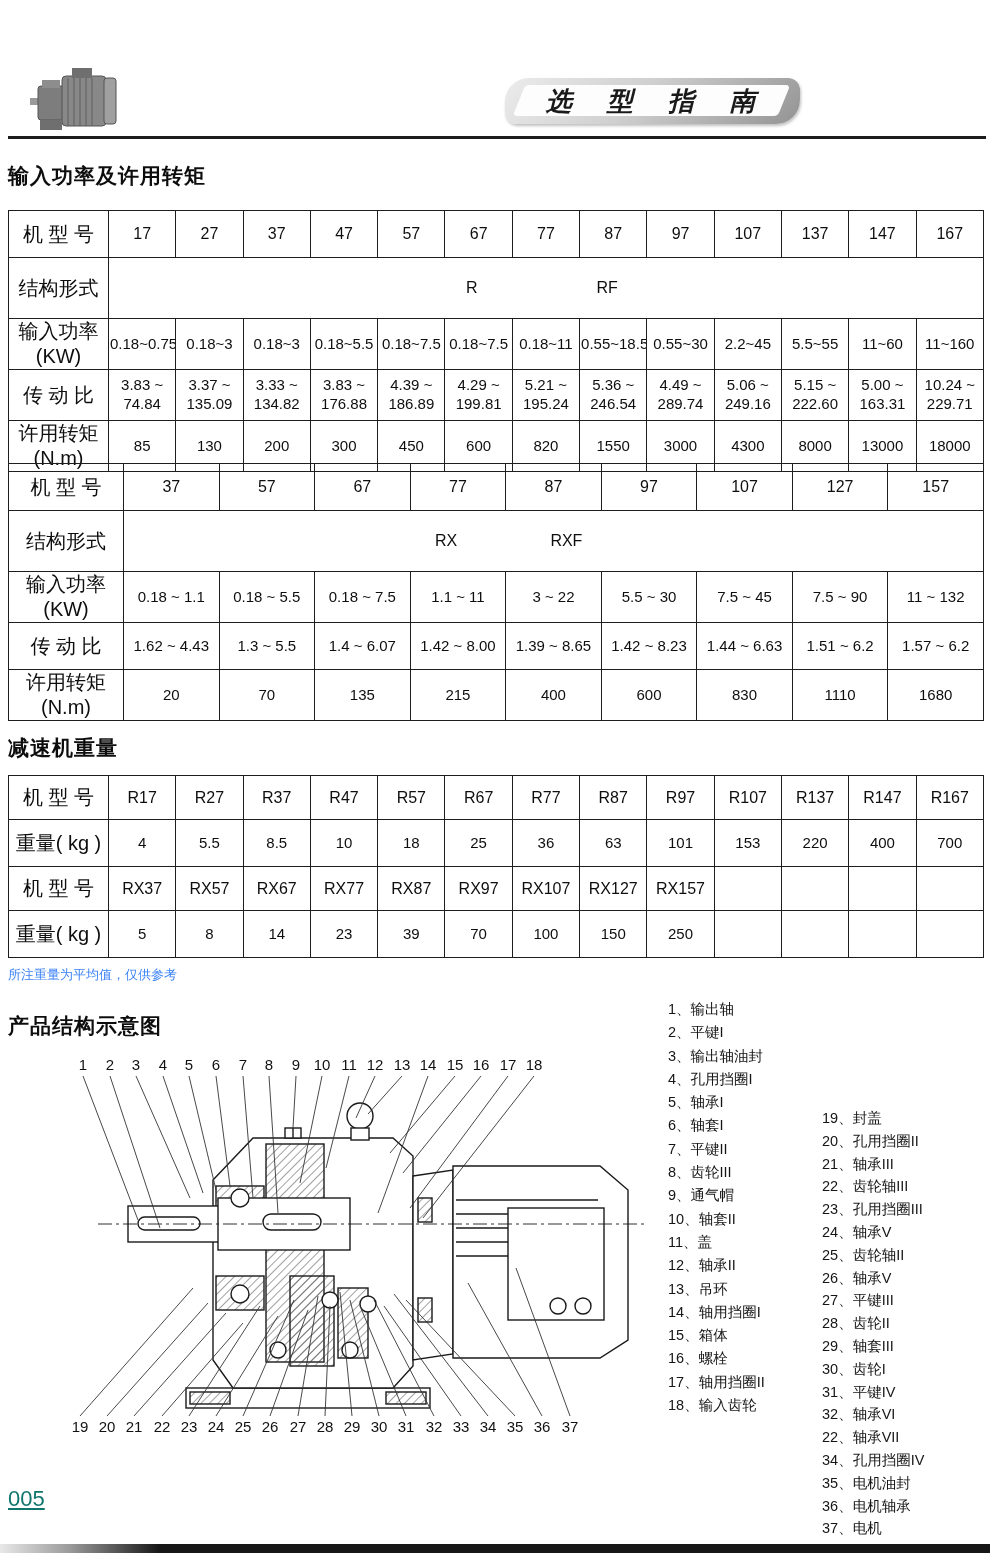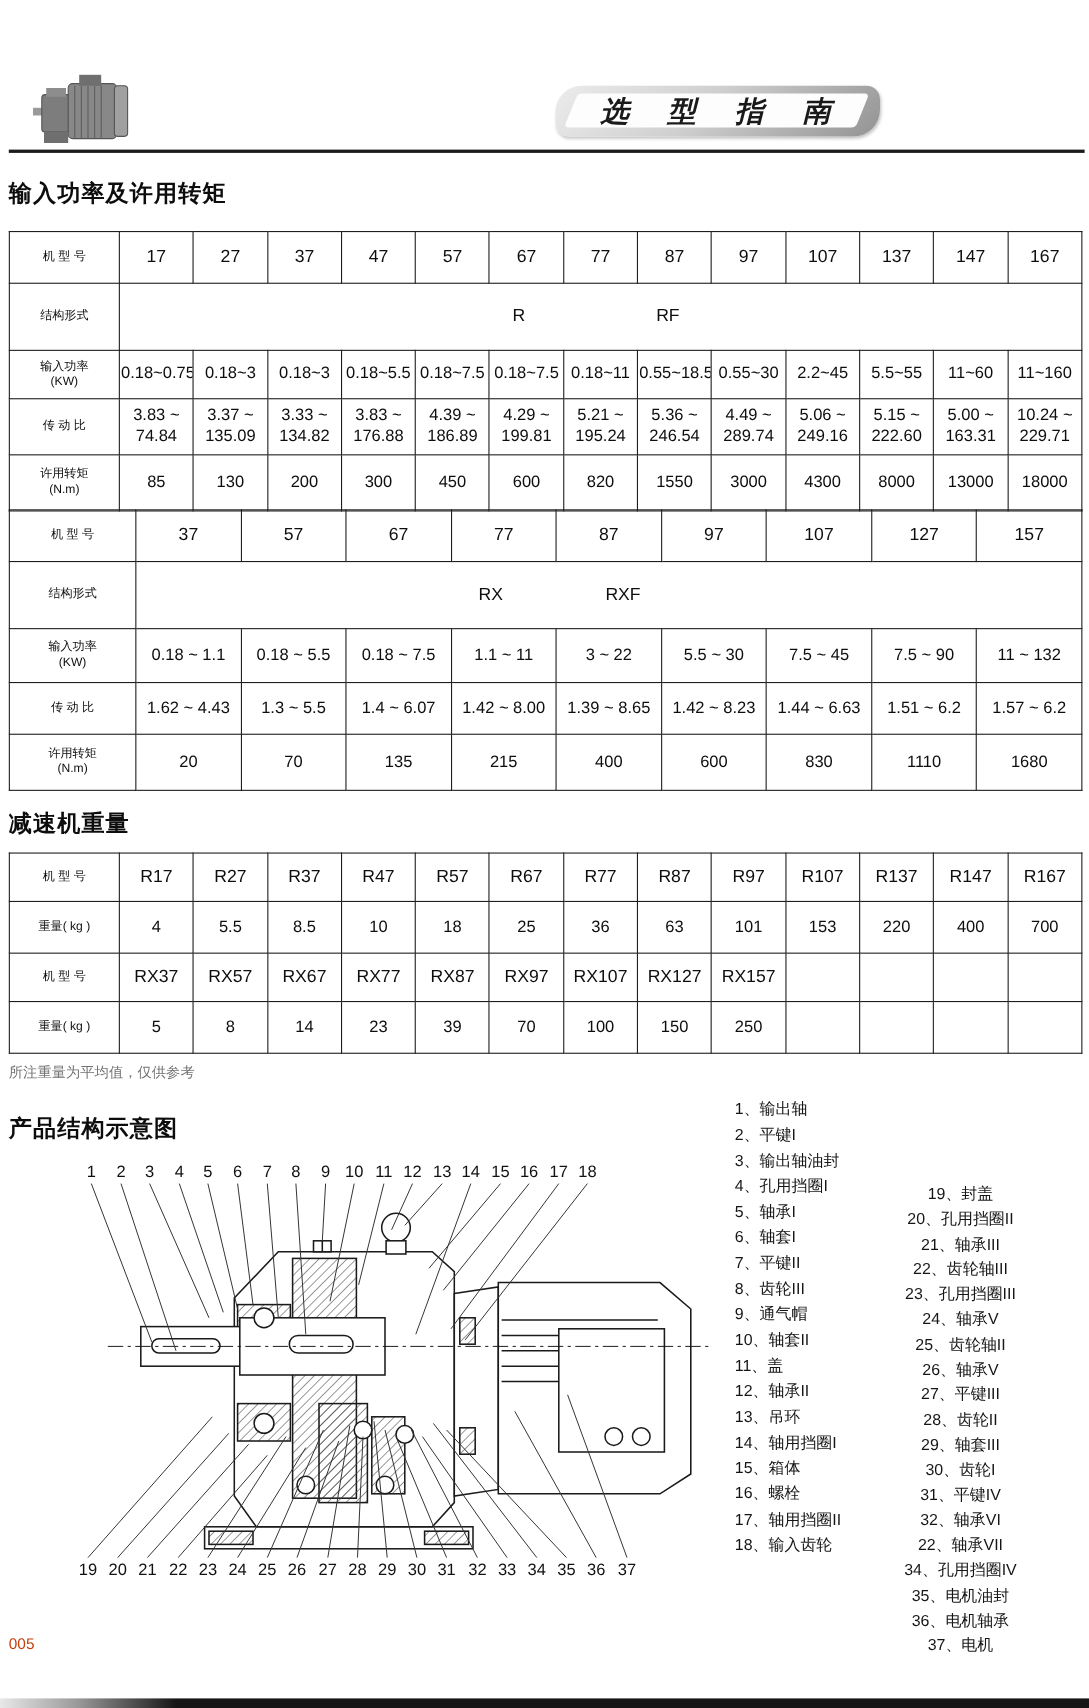--- a/index.html
+++ b/index.html
@@ -19,33 +19,33 @@
   .sec-title{position:absolute;left:8px;font-size:21px;font-weight:bold;color:#0d0d0d;letter-spacing:1px;}
   #t-sec1{top:162px;} #t-sec2{top:734px;} #t-sec3{top:1012px;}
   
   table.data{position:absolute;left:8px;border-collapse:collapse;table-layout:fixed;width:976px;
              font-size:15px;text-align:center;color:#0e0e0e;}
   table.data td,table.data th{border:1.6px solid #1e1e1e;font-weight:normal;
              white-space:pre-line;line-height:1.25;padding:0 1px;overflow:hidden;}
   #table1{top:210px;} #table2{top:463px;} #table3{top:775px;}
   tr.h48 td,tr.h48 th{height:46px;} tr.h45 td,tr.h45 th{height:43px;}
   tr.h52 td,tr.h52 th{height:50px;} tr.h50 td,tr.h50 th{height:48px;}
-  th.lbl{font-size:11px;}
+  th.lbl{font-size:20px;}
   td.model{font-size:16px;}
   td.structrow{position:relative;font-size:16px;}
   td.structrow span{position:absolute;top:50%;transform:translate(-50%,-50%);}
   
-  .note{position:absolute;left:8px;top:966px;font-size:13px;color:#737373;}
+  .note{position:absolute;left:8px;top:966px;font-size:13px;color:#3b82f6;}
   
   .diagram{position:absolute;left:38px;top:1048px;width:624px;height:432px;}
   .legend{position:absolute;list-style:none;margin:0;padding:0;font-size:14.5px;color:#151515;}
   #legend1{left:668px;top:998px;line-height:23.3px;}
-  #legend2{left:822px;top:1075px;line-height:22.8px;text-align:center;}
-  
-  .pagenum{position:absolute;left:8px;top:1486px;font-size:14px;color:#c2410c;}
+  #legend2{left:822px;top:1107px;line-height:22.8px;}
+  
+  .pagenum{position:absolute;left:8px;top:1486px;font-size:22px;color:#0f766e;text-decoration:underline;}
   .footbar{position:absolute;left:0;bottom:0;width:990px;height:9px;
            background:linear-gradient(90deg,#e8e8e8 0px,#9a9a9a 70px,#161616 160px,#161616 100%);}
   svg text{font-family:"Liberation Sans","DejaVu Sans",sans-serif;}
 </style>
 </head>
 <body>
 
 <div class="thumb">
   <svg width="100" height="74" viewBox="0 0 100 74">
     <rect x="0" y="34" width="10" height="7" fill="#9a9a9a"></rect>

